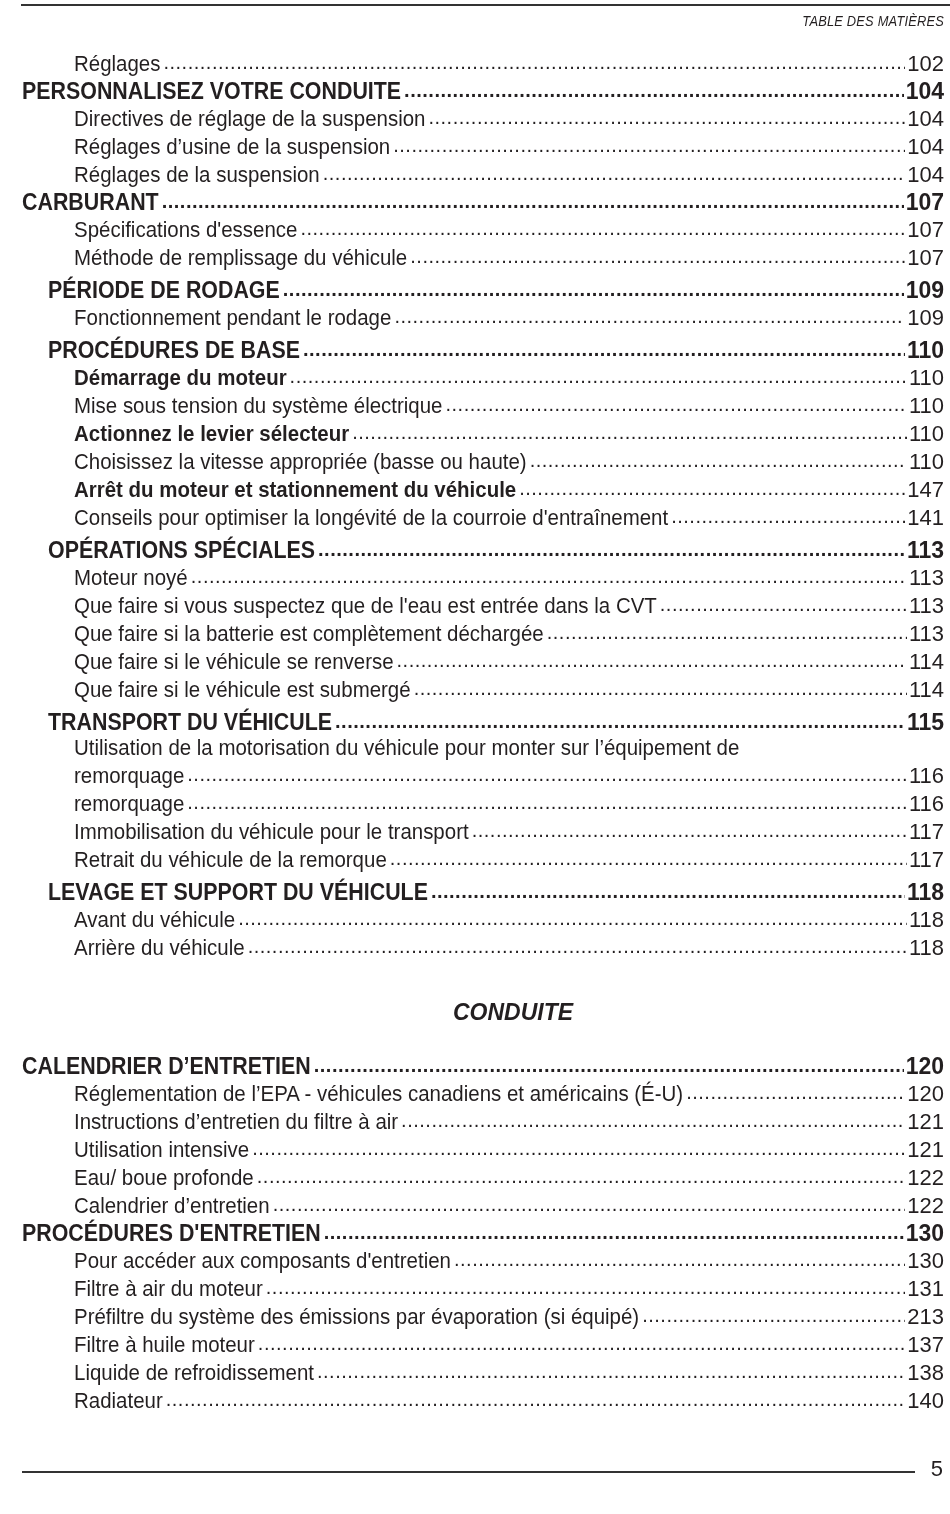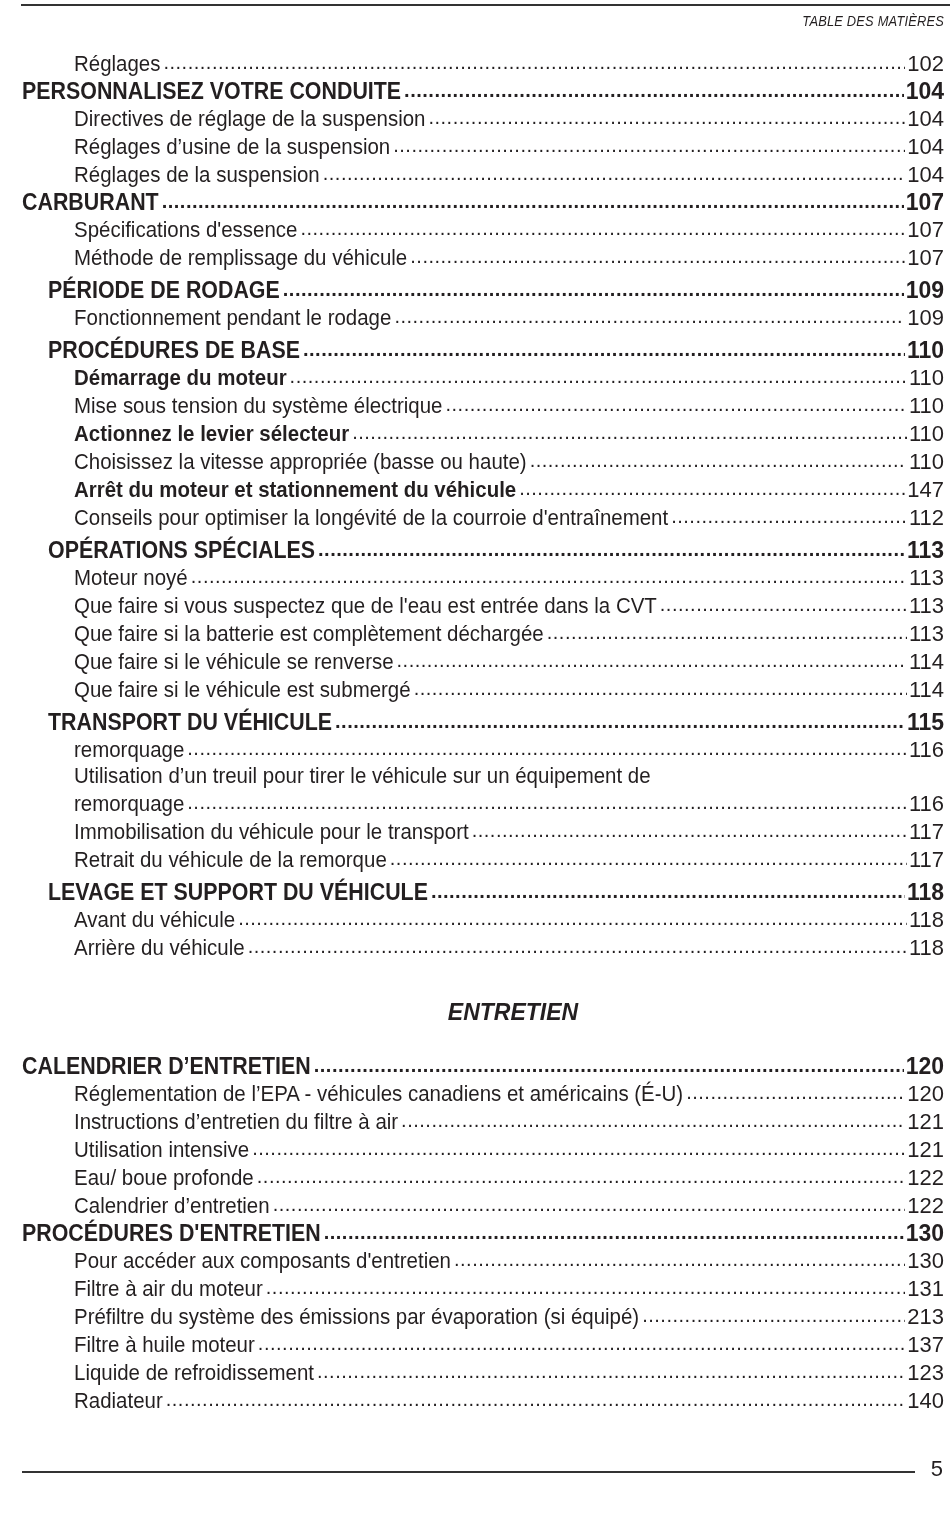--- a/index.html
+++ b/index.html
@@ -137,21 +137,21 @@
         <span class="page">110</span>
       </div>
       <div class="entry lvl2 bold">
         <span class="title" style="display: inline-block; transform: scaleX(0.93); transform-origin: left center; margin-right: -33.32px;">Arrêt du moteur et stationnement du véhicule</span>
         <span class="leader"></span>
         <span class="page">147</span>
       </div>
       <div class="entry lvl2">
         <span class="title" style="display: inline-block; transform: scaleX(0.93); transform-origin: left center; margin-right: -44.73px;">Conseils pour optimiser la longévité de la courroie d'entraînement</span>
         <span class="leader"></span>
-        <span class="page">112</span>
+        <span class="page">141</span>
       </div>
       <div class="entry lvl1 gap-before">
         <span class="title" style="display: inline-block; transform: scaleX(0.93); transform-origin: left center; margin-right: -20.09px;">OPÉRATIONS SPÉCIALES</span>
         <span class="leader"></span>
         <span class="page">113</span>
       </div>
       <div class="entry lvl2">
         <span class="title" style="display: inline-block; transform: scaleX(0.93); transform-origin: left center; margin-right: -8.54px;">Moteur noyé</span>
         <span class="leader"></span>
         <span class="page">113</span>
@@ -174,26 +174,26 @@
       <div class="entry lvl2">
         <span class="title" style="display: inline-block; transform: scaleX(0.93); transform-origin: left center; margin-right: -25.34px;">Que faire si le véhicule est submergé</span>
         <span class="leader"></span>
         <span class="page">114</span>
       </div>
       <div class="entry lvl1 gap-before">
         <span class="title" style="display: inline-block; transform: scaleX(0.93); transform-origin: left center; margin-right: -21.35px;">TRANSPORT DU VÉHICULE</span>
         <span class="leader"></span>
         <span class="page">115</span>
       </div>
+      <div class="entry lvl2" style="display: block;"><span class="title" style="display: inline-block; transform: scaleX(0.93); transform-origin: left center; margin-right: -50.05px;">Utilisation de la motorisation du véhicule pour monter sur l’équipement de</span></div>
       <div class="entry lvl2">
         <span class="title" style="display: inline-block; transform: scaleX(0.93); transform-origin: left center; margin-right: -8.33px;">remorquage</span>
         <span class="leader"></span>
         <span class="page">116</span>
       </div>
-      <div class="entry lvl2" style="display: block;"><span class="title" style="display: inline-block; transform: scaleX(0.93); transform-origin: left center; margin-right: -43.4px;">Utilisation d’un treuil pour tirer le véhicule sur un équipement de</span></div>
       <div class="entry lvl2">
         <span class="title" style="display: inline-block; transform: scaleX(0.93); transform-origin: left center; margin-right: -8.33px;">remorquage</span>
         <span class="leader"></span>
         <span class="page">116</span>
       </div>
       <div class="entry lvl2">
         <span class="title" style="display: inline-block; transform: scaleX(0.93); transform-origin: left center; margin-right: -29.68px;">Immobilisation du véhicule pour le transport</span>
         <span class="leader"></span>
         <span class="page">117</span>
       </div>
@@ -211,21 +211,21 @@
         <span class="title" style="display: inline-block; transform: scaleX(0.93); transform-origin: left center; margin-right: -12.11px;">Avant du véhicule</span>
         <span class="leader"></span>
         <span class="page">118</span>
       </div>
       <div class="entry lvl2">
         <span class="title" style="display: inline-block; transform: scaleX(0.93); transform-origin: left center; margin-right: -12.81px;">Arrière du véhicule</span>
         <span class="leader"></span>
         <span class="page">118</span>
       </div>
     </div>
-  <div class="section-head">ENTRETIEN</div>
+  <div class="section-head">CONDUITE</div>
   <div id="maint-list">
       <div class="entry lvl1">
         <span class="title" style="display: inline-block; transform: scaleX(0.93); transform-origin: left center; margin-right: -21.77px;">CALENDRIER D’ENTRETIEN</span>
         <span class="leader"></span>
         <span class="page">120</span>
       </div>
       <div class="entry lvl2">
         <span class="title" style="display: inline-block; transform: scaleX(0.93); transform-origin: left center; margin-right: -45.85px;">Réglementation de l’EPA - véhicules canadiens et américains (É-U)</span>
         <span class="leader"></span>
         <span class="page">120</span>
@@ -271,21 +271,21 @@
         <span class="page">213</span>
       </div>
       <div class="entry lvl2">
         <span class="title" style="display: inline-block; transform: scaleX(0.93); transform-origin: left center; margin-right: -13.58px;">Filtre à huile moteur</span>
         <span class="leader"></span>
         <span class="page">137</span>
       </div>
       <div class="entry lvl2">
         <span class="title" style="display: inline-block; transform: scaleX(0.93); transform-origin: left center; margin-right: -18.06px;">Liquide de refroidissement</span>
         <span class="leader"></span>
-        <span class="page">123</span>
+        <span class="page">138</span>
       </div>
       <div class="entry lvl2">
         <span class="title" style="display: inline-block; transform: scaleX(0.93); transform-origin: left center; margin-right: -6.65px;">Radiateur</span>
         <span class="leader"></span>
         <span class="page">140</span>
       </div>
     </div>
 </div>
 
 <div class="bottom-rule"></div>

